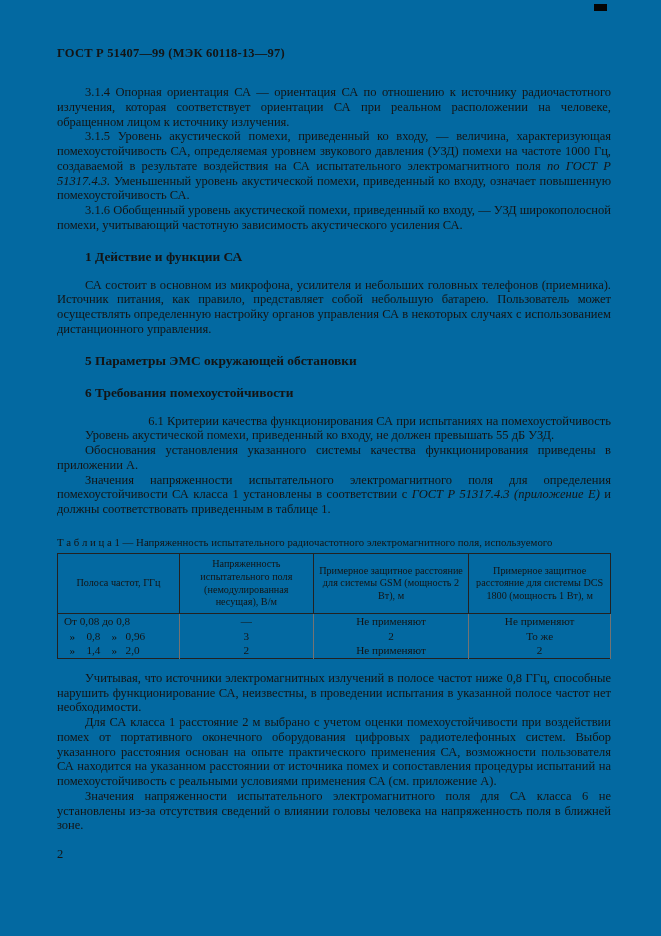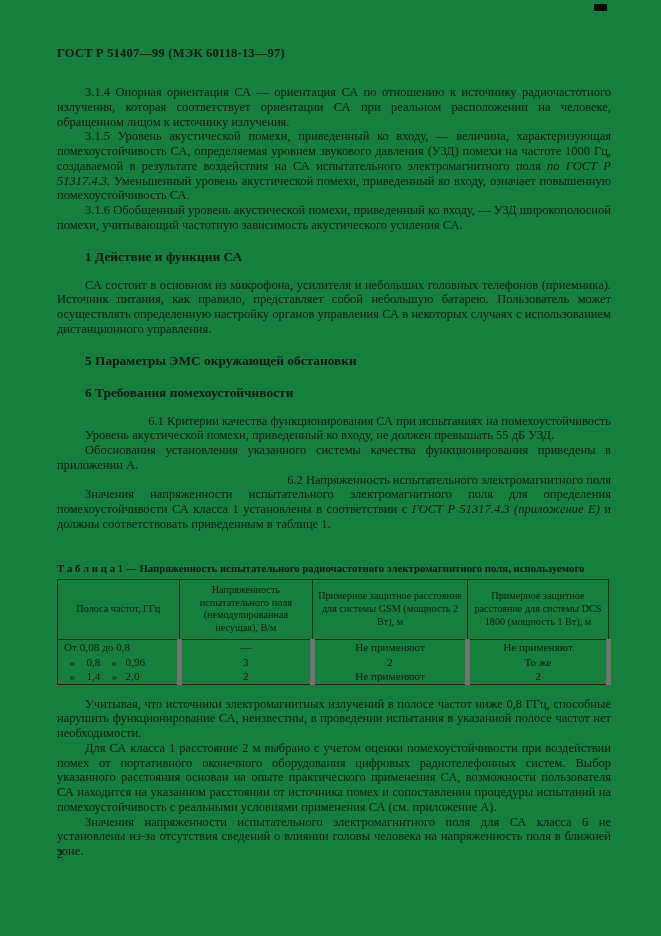--- a/index.html
+++ b/index.html
@@ -5,21 +5,21 @@
   * { margin: 0; padding: 0; box-sizing: border-box; }
   html, body { background: #f2f2f0; }
   body {
     width: 661px; height: 936px;
     font-family: "Liberation Serif", "DejaVu Serif", serif;
     color: #141414;
   }
   .page {
     position: relative;
     width: 661px; height: 936px;
-    background: #15803d;
+    background: #0369a1;
     padding: 46px 50px 0 57px;
     overflow: hidden;
   }
   .scan-artifact {
     position: absolute; top: 4px; left: 594px;
     width: 13px; height: 7px; background: #050505;
   }
   .doc-header {
     font-weight: bold;
     font-size: 12.5px;
@@ -39,44 +39,43 @@
     margin: 16px 0 13px 28px;
   }
   .sub-heading {
     font-weight: normal;
     font-size: 12.5px;
     line-height: 1.18;
     text-indent: 28px;
     text-align: right;
   }
   .table-caption {
-    margin-top: 30px;
+    margin-top: 19px;
     font-size: 10.8px;
     line-height: 1.25;
-    font-weight: bold;
   }
   .table-caption .line2 { text-align: center; }
   table.t1 {
     width: 100%;
     border-collapse: collapse;
     margin: 4px 0 12px 0;
     border: 1px solid #222;
   }
   table.t1 th {
     border: 1px solid #222;
     font-weight: normal;
     font-size: 10.2px;
     line-height: 1.25;
     text-align: center;
     vertical-align: middle;
     padding: 4px 5px;
   }
   table.t1 td {
     border-left: 1px solid #222;
-    border-right: 5px solid #737373;
+    border-right: 1px solid #737373;
     font-size: 11.2px;
     line-height: 1.12;
     text-align: center;
     padding: 1px 4px;
   }
   table.t1 td.c1 { text-align: left; white-space: pre; padding-left: 6px; }
   table.t1 col.w1 { width: 122px; }
   table.t1 col.w2 { width: 134px; }
   table.t1 col.w3 { width: 156px; }
   table.t1 col.w4 { width: 142px; }
@@ -104,21 +103,20 @@
   <p class="para">СА состоит в основном из микрофона, усилителя и небольших головных телефонов (приемника). Источник питания, как правило, представляет собой небольшую батарею. Пользователь может осуществлять определенную настройку органов управления СА в некоторых случаях с использованием дистанционного управления.</p>
 
   <h2 class="section-heading">5 Параметры ЭМС окружающей обстановки</h2>
 
   <h2 class="section-heading">6 Требования помехоустойчивости</h2>
 
   <p class="sub-heading">6.1 Критерии качества функционирования СА при испытаниях на помехоустойчивость</p>
   <p class="para">Уровень акустической помехи, приведенный ко входу, не должен превышать 55 дБ УЗД.</p>
   <p class="para">Обоснования установления указанного системы качества функционирования приведены в приложении А.</p>
 
-  <p class="sub-heading">6.2 Напряженность испытательного электромагнитного поля</p>
   <p class="para"><span>Значения напряженности испытательного электромагнитного поля для определения помехоустойчивости СА класса 1 установлены в соответствии с </span><em>ГОСТ Р 51317.4.3 (приложение Е)</em><span> и должны соответствовать приведенным в таблице 1.</span></p>
 
   <div class="table-caption">
     <div class="line1">Т а б л и ц а  1 — Напряженность испытательного радиочастотного электромагнитного поля, используемого</div>
   </div>
 
   <table class="t1">
     <colgroup>
       <col class="w1">
         <col class="w2">

